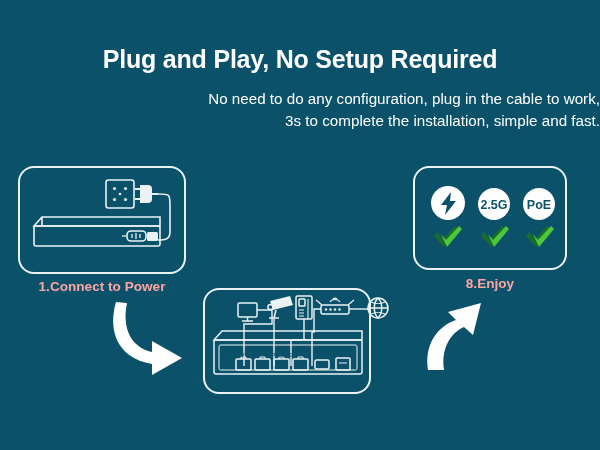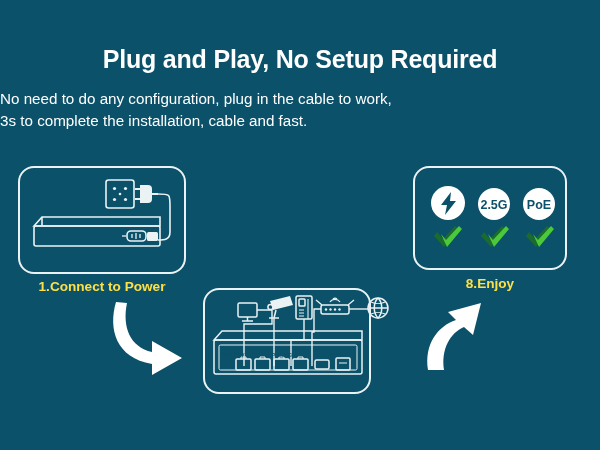--- a/index.html
+++ b/index.html
@@ -32,42 +32,42 @@
     font-size: 25px;
     font-weight: bold;
     letter-spacing: -0.2px;
     line-height: 1.1;
   }
   .subtitle {
     position: absolute;
     left: 0;
     top: 88px;
     width: 600px;
-    text-align: left;
+    text-align: right;
     color: #ffffff;
     font-size: 15.2px;
     font-weight: normal;
     line-height: 1.42;
   }
   .subtitle span { display: block; }
 
   
   .panel {
     position: absolute;
     border: 2px solid #eaf2f4;
     border-radius: 16px;
     box-sizing: border-box;
   }
   #panel-1 { left: 18px;  top: 166px; width: 168px; height: 108px; }
   #panel-2 { left: 203px; top: 288px; width: 168px; height: 106px; }
   #panel-3 { left: 413px; top: 166px; width: 154px; height: 104px; }
 
   .step-label {
     position: absolute;
-    color: #fde047;
+    color: #fca5a5;
     font-size: 13.6px;
     font-weight: bold;
     text-align: center;
     white-space: nowrap;
   }
   #label-1 { left: 18px;  top: 279px; width: 168px; }
   #label-2 { left: 203px; top: 399px; width: 168px; }
   #label-3 { left: 413px; top: 276px; width: 154px; }
 
   .svg-layer {
@@ -84,21 +84,21 @@
 </style>
 </head>
 <body style="background: rgb(11, 81, 105);">
 
 <div class="stage">
 
   <div class="title">Plug and Play, No Setup Required</div>
 
   <div class="subtitle">
     <span>No need to do any configuration, plug in the cable to work,</span>
-    <span>3s to complete the installation, cable and fast.</span>
+    <span>3s to complete the installation, simple and fast.</span>
   </div>
 
   <div class="panel" id="panel-1"></div>
   <div class="panel" id="panel-2"></div>
   <div class="panel" id="panel-3"></div>
 
   <div class="step-label" id="label-1">1.Connect to Power</div>
   <div class="step-label" id="label-3">8.Enjoy</div>
 
   <svg class="svg-layer" viewBox="0 0 600 450">

